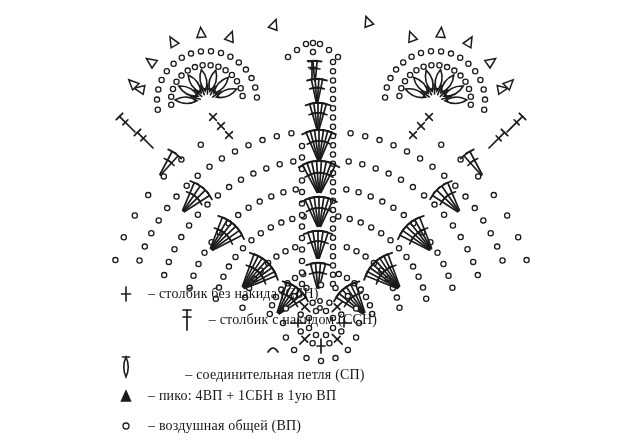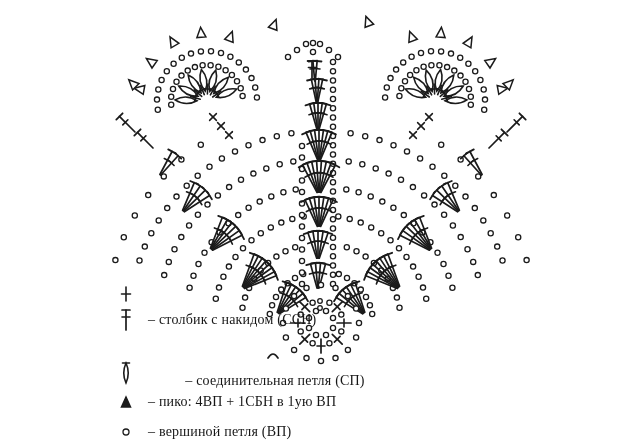--- a/index.html
+++ b/index.html
@@ -3,21 +3,21 @@
 <meta charset="utf-8">
 <title>Crochet heart chart</title>
 <style>
   html,body{margin:0;padding:0;background:#fff;}
   #stage{position:relative;width:638px;height:444px;background:#ffffff;overflow:hidden;
          font-family:"Liberation Serif","DejaVu Serif",serif;}
   #chart-svg{position:absolute;left:0;top:0;}
   #legend{position:absolute;left:108px;top:283px;width:330px;}
   .legend-row{display:flex;align-items:center;height:22px;}
   .legend-row.m1{margin-bottom:4px;}
-  .legend-row.m2{margin-bottom:6px;}
+  .legend-row.m2{margin-bottom:0;justify-content:center;}
   .legend-row.m3{margin-bottom:3px;flex-direction:column;}
   .legend-row.m4{margin-bottom:7px;}
   .legend-row.m5{margin-bottom:8px;}
   .legend-sym{width:36px;height:26px;flex:0 0 36px;}
   .legend-text{font-size:14px;color:#161616;white-space:nowrap;margin-left:4px;letter-spacing:0.2px;}
 </style>
 </head>
 <body>
 
 <div id="stage">
@@ -712,20 +712,21 @@
         <polygon points="513.2,79.8 509.4,90.0 503.0,83.6" fill="#fff" stroke="#1b1b1b" stroke-width="1.5"></polygon>
       </g>
     </svg>
 
   <div id="legend">
     <div class="legend-row m1">
       <svg class="legend-sym" viewBox="-18 -13 36 26">
           <line x1="-0.0" y1="-7.0" x2="0.0" y2="7.0" stroke="#1b1b1b" stroke-width="1.6" stroke-linecap="round"></line>
           <line x1="4.5" y1="-0.0" x2="-4.5" y2="0.0" stroke="#1b1b1b" stroke-width="1.6" stroke-linecap="round"></line>
         </svg>
+      <span class="legend-text">–  столбик без накида (СБН)</span>
     </div>
     <div class="legend-row m2">
       <svg class="legend-sym" viewBox="-18 -13 36 26">
           <line x1="0.0" y1="-10.0" x2="0.0" y2="10.0" stroke="#1b1b1b" stroke-width="1.7" stroke-linecap="round"></line>
           <line x1="-4.0" y1="-10.0" x2="4.0" y2="-10.0" stroke="#1b1b1b" stroke-width="1.7" stroke-linecap="round"></line>
           <line x1="-4.0" y1="-3.0" x2="4.0" y2="-3.0" stroke="#1b1b1b" stroke-width="1.6" stroke-linecap="round"></line>
         </svg>
       <span class="legend-text">–  столбик с накидом (ССН)</span>
     </div>
     <div class="legend-row m3">
@@ -743,16 +744,16 @@
     <div class="legend-row m5">
       <svg class="legend-sym" viewBox="-18 -13 36 26">
           <polygon points="0.0,-5.0 4.5,5.0 -4.5,5.0" fill="#1b1b1b" stroke="#1b1b1b" stroke-width="1.5"></polygon>
         </svg>
       <span class="legend-text">–  пико: 4ВП + 1СБН в 1ую ВП</span>
     </div>
     <div class="legend-row">
       <svg class="legend-sym" viewBox="-18 -13 36 26">
           <circle cx="0.0" cy="0.0" r="3" fill="#fff" stroke="#1b1b1b" stroke-width="1.3"></circle>
         </svg>
-      <span class="legend-text">–  вершиной петля (ВП)</span>
+      <span class="legend-text">–  воздушная общей (ВП)</span>
     </div>
   </div>
 </div>
 
 </body></html>

